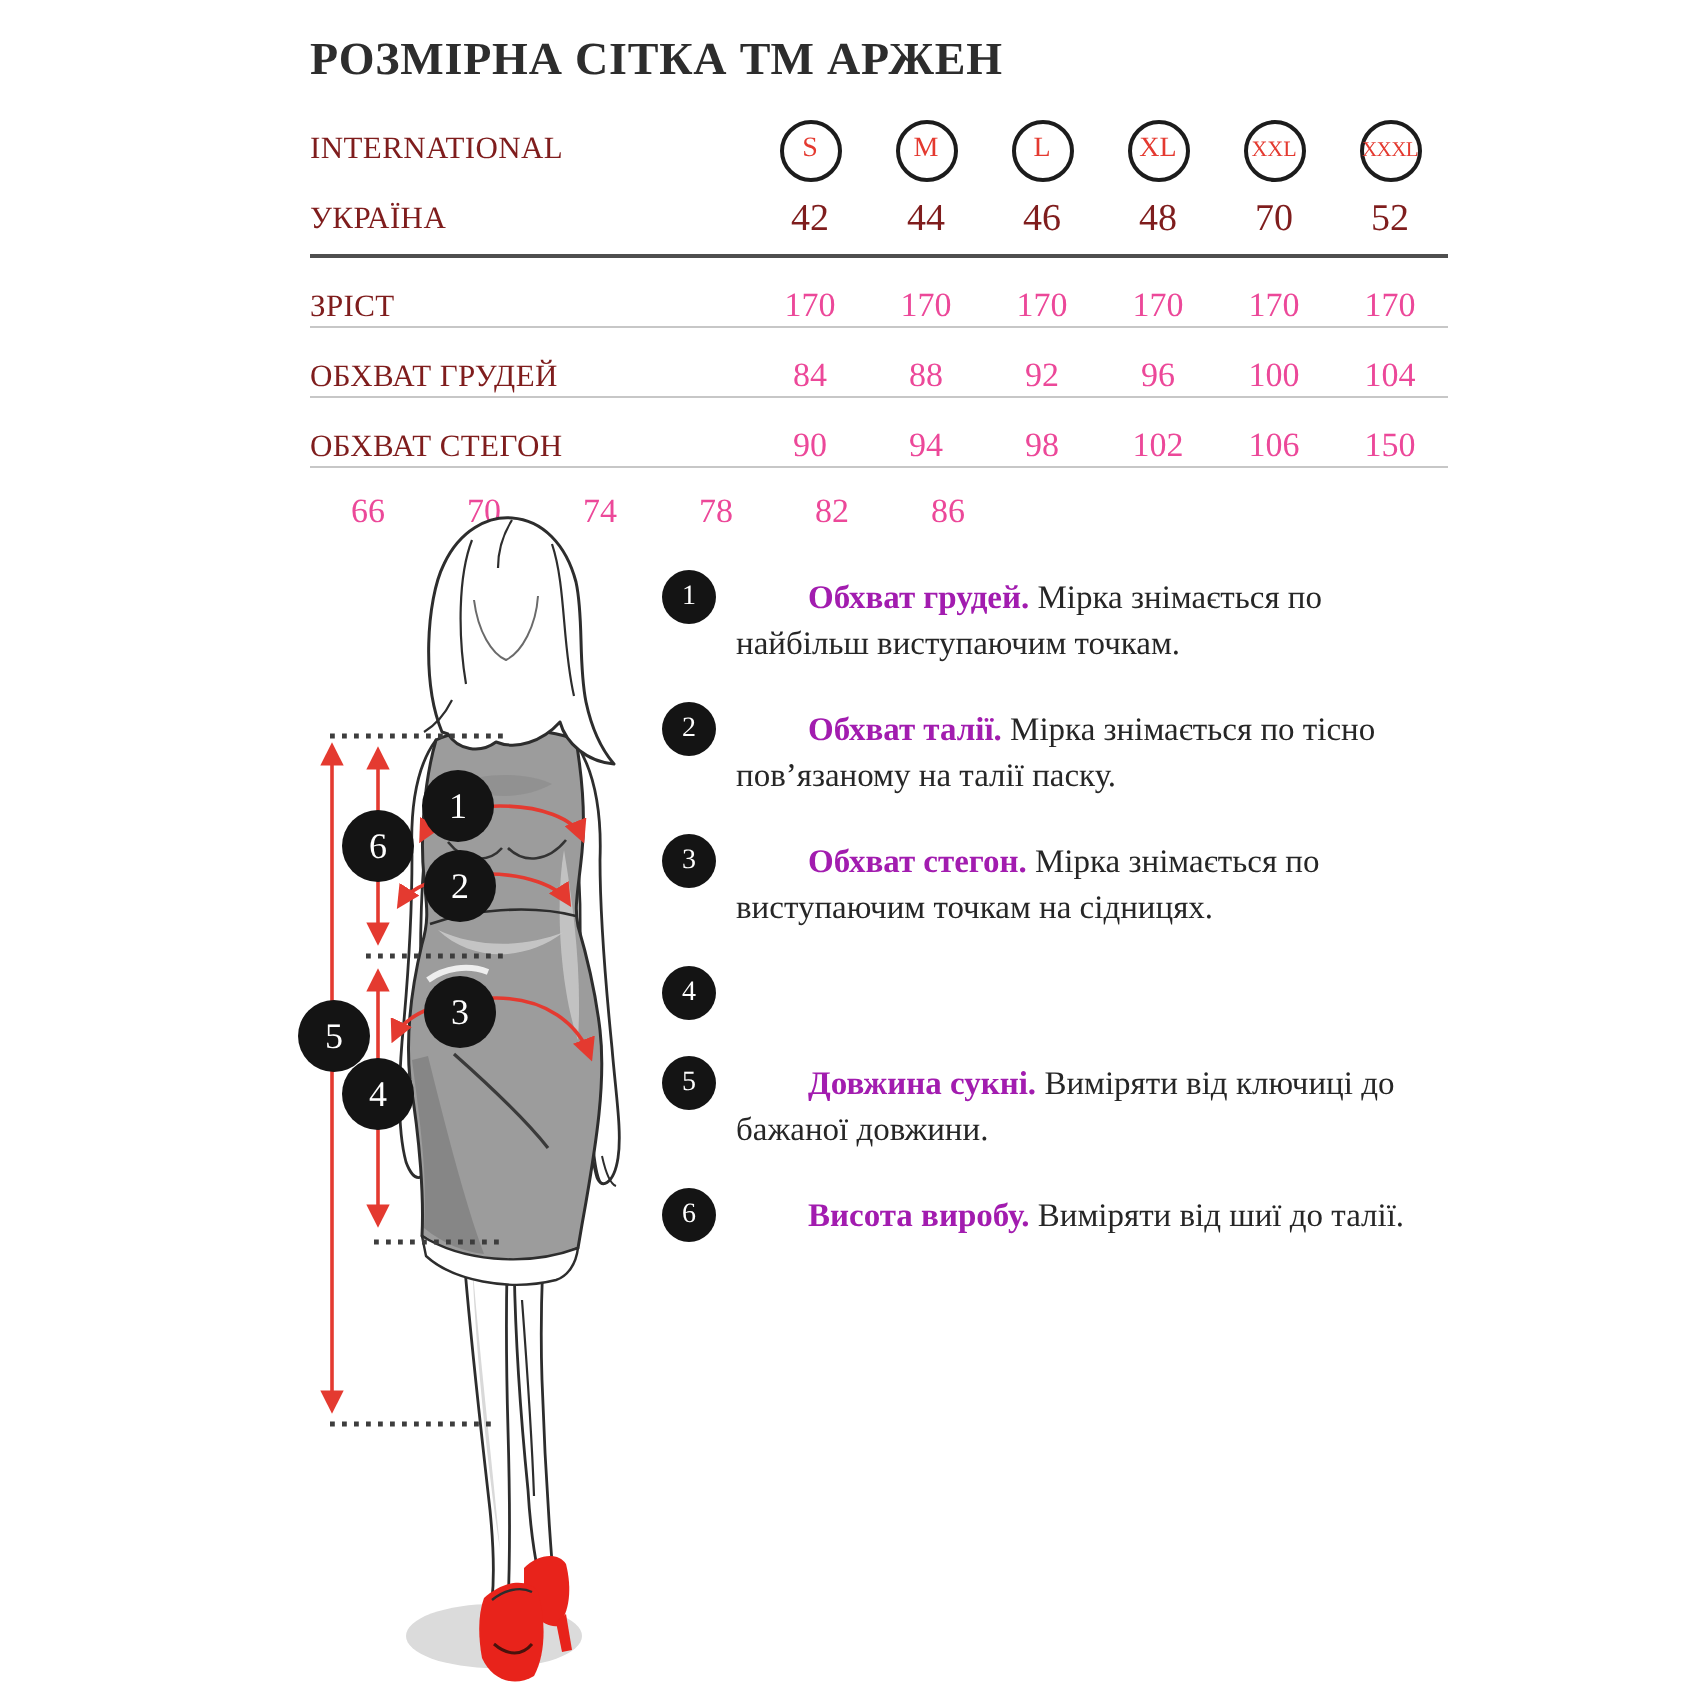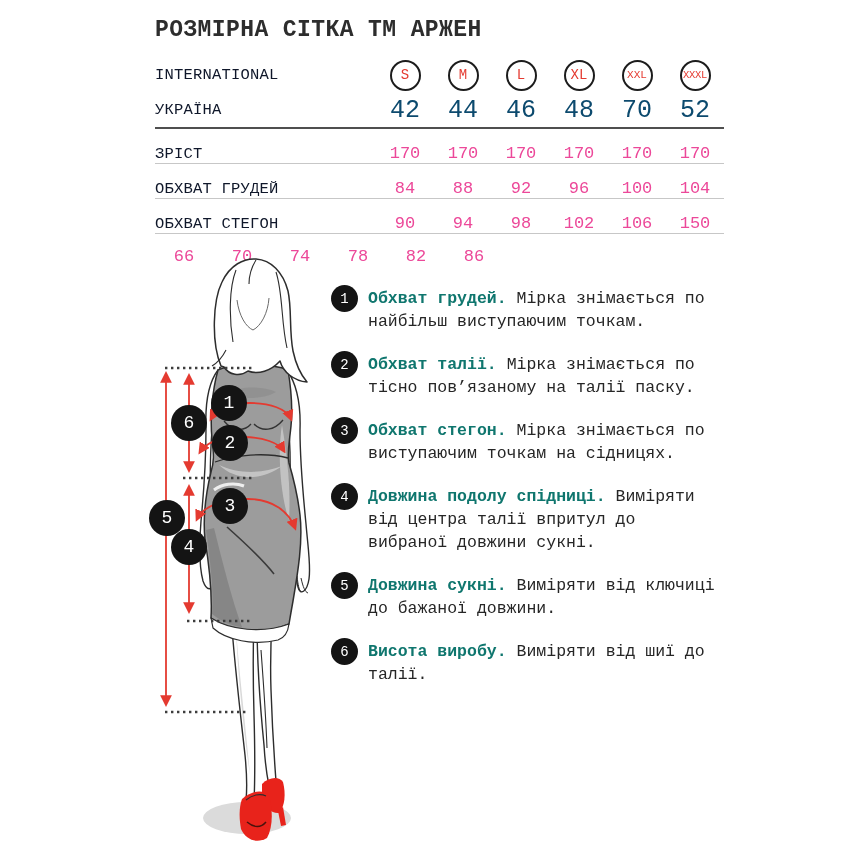--- a/index.html
+++ b/index.html
@@ -1,28 +1,28 @@
 <!DOCTYPE html>
 <html><head>
 <meta charset="utf-8">
 <style>
   html,body{margin:0;padding:0;background:#fff;}
   .page{position:relative;width:850px;height:850px;background:#fff;overflow:hidden;
-        font-family:Liberation Mono, monospace;}
+        font-family:Liberation Serif, serif;}
   .title{position:absolute;left:155px;top:17px;margin:0;font-size:23px;font-weight:700;
          color:#2d2d2d;letter-spacing:.4px;}
 
   
   .size-table{position:absolute;left:155px;top:57px;width:569px;}
   .trow{display:flex;align-items:center;}
-  .tlabel{flex:0 0 221px;font-size:15.5px;color:#0f172a;letter-spacing:.2px;}
+  .tlabel{flex:0 0 221px;font-size:15.5px;color:#7f1d1d;letter-spacing:.2px;}
   .tcell{flex:0 0 58px;display:flex;align-items:center;justify-content:center;text-align:center;}
   .t-int{height:36px;}
   .t-ua{height:34px;border-bottom:2px solid #4f4f4f;}
-  .t-ua .tcell{font-size:25px;color:#0c4a6e;}
+  .t-ua .tcell{font-size:19px;color:#7f1d1d;}
   .t-data{height:34px;border-bottom:1px solid #c7c7c7;align-items:flex-end;}
   .t-data.last{border-bottom:none;height:32px;}
   .t-data .tcell{font-size:17px;color:#ec4899;}
   .size-circle{width:31px;height:31px;border:2px solid #1c1c1c;border-radius:50%;
                display:flex;align-items:center;justify-content:center;color:#e43a30;
                font-size:14px;white-space:nowrap;box-sizing:border-box;}
   .t-int .tcell:nth-child(6) .size-circle{font-size:11px;}
   .t-int .tcell:nth-child(7) .size-circle{font-size:10.5px;letter-spacing:-.3px;}
 
   
@@ -30,21 +30,21 @@
   .fig-badge{position:absolute;width:36px;height:36px;border-radius:50%;background:#141414;
              color:#fff;display:flex;align-items:center;justify-content:center;font-size:18px;}
 
   
   .instructions{position:absolute;left:331px;top:285px;width:400px;
                 display:flex;flex-direction:column;gap:18px;}
   .item{display:flex;align-items:flex-start;}
   .ibadge{flex:0 0 27px;width:27px;height:27px;border-radius:50%;background:#141414;color:#fff;
           display:flex;align-items:center;justify-content:center;font-size:14px;margin-right:10px;}
   .itext{margin:2px 0 0;font-size:16.5px;line-height:23px;color:#262626;width:352px;}
-  .itext b{color:#0f766e;}
+  .itext b{color:#a21caf;margin-left:36px;}
 </style>
 </head>
 <body>
 
 <div class="page">
 
   <h1 class="title">РОЗМІРНА СІТКА ТМ АРЖЕН</h1>
 
   <div class="size-table">
     <div class="trow t-int">
@@ -188,21 +188,20 @@
     <div class="item">
       <span class="ibadge">2</span>
       <p class="itext"><b>Обхват талії.</b> <span>Мірка знімається по тісно пов’язаному на талії паску.</span></p>
     </div>
     <div class="item">
       <span class="ibadge">3</span>
       <p class="itext"><b>Обхват стегон.</b> <span>Мірка знімається по виступаючим точкам на сідницях.</span></p>
     </div>
     <div class="item">
       <span class="ibadge">4</span>
-      <p class="itext"><b>Довжина подолу спідниці.</b> <span>Виміряти від центра талії впритул до вибраної довжини сукні.</span></p>
     </div>
     <div class="item">
       <span class="ibadge">5</span>
       <p class="itext"><b>Довжина сукні.</b> <span>Виміряти від ключиці до бажаної довжини.</span></p>
     </div>
     <div class="item">
       <span class="ibadge">6</span>
       <p class="itext"><b>Висота виробу.</b> <span>Виміряти від шиї до талії.</span></p>
     </div>
   </div>

